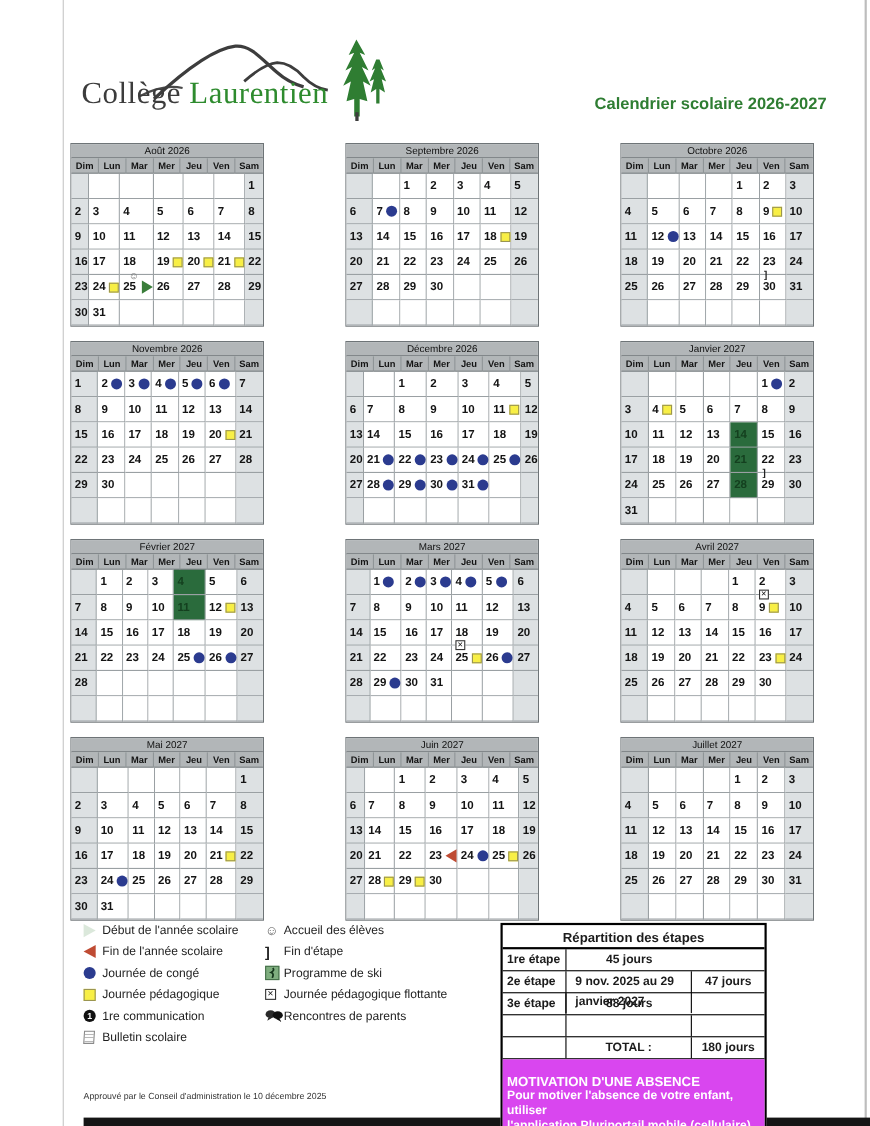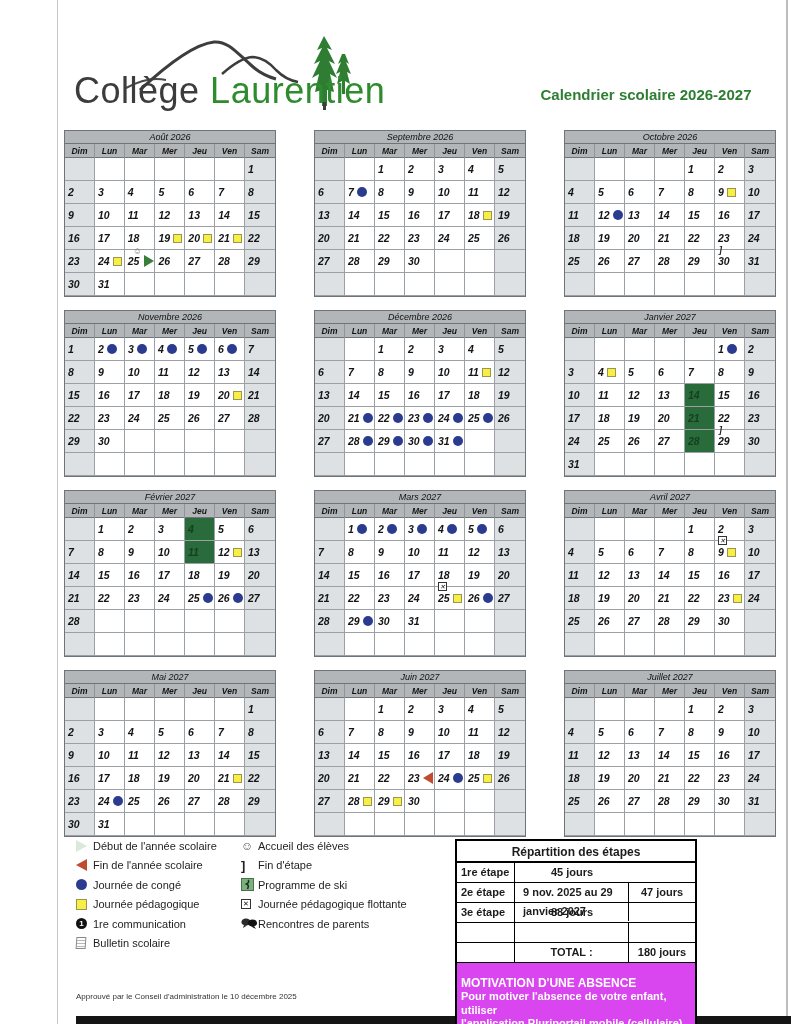--- a/index.html
+++ b/index.html
@@ -9,30 +9,30 @@
     font-family:"Liberation Sans", sans-serif; overflow:hidden; color:#1c1c1c;
   }
 
   
   .scan-left  { position:absolute; left:57px; top:0; width:1px; height:1024px; background:#c6c6c6; }
   .scan-right { position:absolute; left:786px; top:0; width:2px; height:1024px; background:#bdbdbd; }
   .scan-bottom{ position:absolute; left:76px; top:1016px; width:715px; height:8px; background:#151515; }
 
   
   .logo-svg { position:absolute; left:118px; top:32px; }
-  .logo-text { position:absolute; left:74px; top:70px; font-size:36px; letter-spacing:0.5px; }
+  .logo-text { position:absolute; left:74px; top:70px; font-size:28px; letter-spacing:0.5px;font-family:Liberation Serif, serif; }
   .logo-text .c1 { color:#3c3c3c; }
   .logo-text .c2 { color:#2e8b2e; }
   .cal-title { position:absolute; left:505px; top:86px; width:282px; text-align:center;
                color:#2e7d32; font-weight:bold; font-size:15px; }
 
   
   .months { position:absolute; left:64px; top:130px; display:grid;
             grid-template-columns:repeat(3,212px); column-gap:38px; row-gap:13px; }
-  .month { width:212px; border:1px solid #6e7477; background:#fff;font-style:italic; }
+  .month { width:176px; border:1px solid #6e7477; background:#fff; }
   .m-title { height:13px; line-height:13px; background:#b2b6b8; border-bottom:1px solid #6e7477;
              text-align:center; font-size:9px; color:#101010; }
   .m-days { display:grid; grid-template-columns:repeat(7,1fr); height:14px; background:#b2b6b8;
             border-bottom:1px solid #6e7477; }
   .m-days span { font-size:8.5px; font-weight:600; text-align:center; line-height:14px;
                  border-right:1px solid #8f9597; color:#141414; }
   .m-days span:last-child { border-right:none;text-align:center; }
   .m-grid { display:grid; grid-template-columns:repeat(7,1fr); grid-auto-rows:23px; }
   .cell { position:relative; border-right:1px solid #9aa0a3; border-bottom:1px solid #9aa0a3;
           background:#fff; display:flex; align-items:center; padding-left:3px; overflow:visible; }

